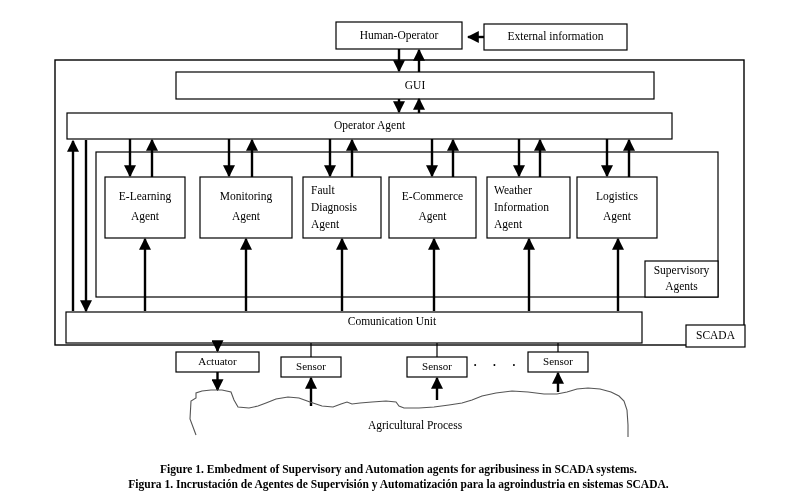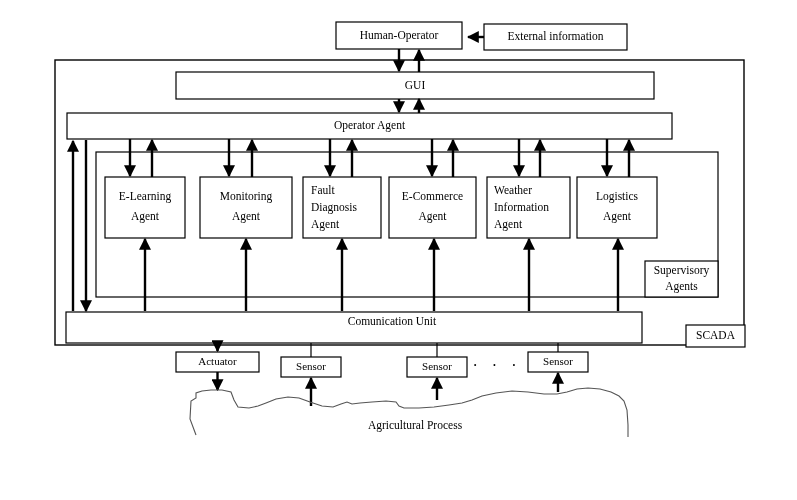--- a/index.html
+++ b/index.html
@@ -268,14 +268,16 @@
              L 619 396
              L 624 401
              L 627 410
              L 628 425
              L 628 437"></path>
 
     <text class="lbl" x="415" y="426">Agricultural Process</text>
 
   </svg>
 
+  <div class="caption" id="caption-en">Figure 1. Embedment of Supervisory and Automation agents for agribusiness in SCADA systems.</div>
+  <div class="caption" id="caption-es">Figura 1. Incrustación de Agentes de Supervisión y Automatización para la agroindustria en sistemas SCADA.</div>
 
 </div>
 
 </body></html>

